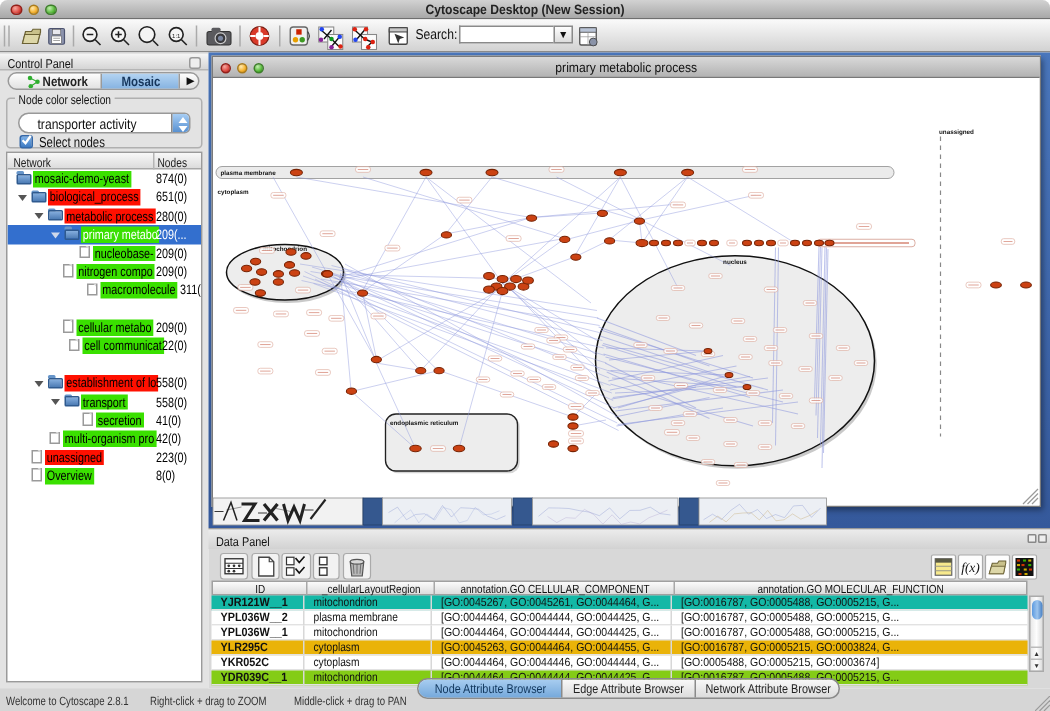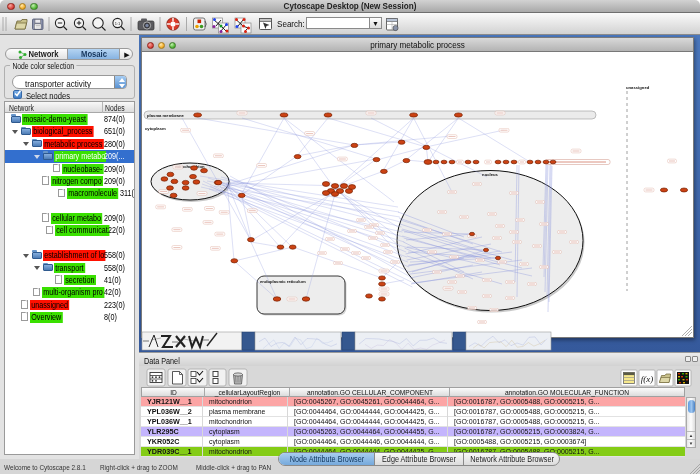--- a/index.html
+++ b/index.html
@@ -109,20 +109,24 @@
 <line x1="386.5" y1="11.5" x2="397.5" y2="11.5" stroke="#999" stroke-width="0.5"></line>
 <line x1="392" y1="8.5" x2="392" y2="17" stroke="#999" stroke-width="0.5"></line>
 <circle cx="395.5" cy="15" r="2.6" fill="#8a93a8" stroke="#444" stroke-width="0.6"></circle>
 </svg>
 <div class="abs tx85" style="left:277px;top:5px;font-size:9.5px;color:#111">Search:</div>
 <div class="abs" style="left:306px;top:3.5px;width:63px;height:12px;background:#fff;border:1px solid #8a8a8a;border-right:none"></div>
 <div class="abs" style="left:369px;top:3.5px;width:13px;height:12px;background:linear-gradient(#fefefe,#dcdcdc);border:1px solid #8a8a8a;font-size:7px;text-align:center;line-height:12px;color:#111">▼</div>
 </div>
 
 <div class="abs" style="left:0;top:35px;width:139px;height:425px;background:#e3e3e3">
+  <div class="abs" style="left:0;top:1px;width:139px;height:11px;background:linear-gradient(#f5f5f5,#d5d5d5);border-bottom:1px solid #b5b5b5">
+    <div class="abs tx85" style="left:5px;top:1px;font-size:8.5px;color:#111">Control Panel</div>
+    <div class="abs" style="left:126px;top:1.5px;width:8px;height:8px;border:1px solid #999;border-radius:2px;background:#eee"></div>
+  </div>
 
   <div class="abs" style="left:5px;top:12.5px;width:128px;height:12px;border:1px solid #9a9a9a;border-radius:6px;background:linear-gradient(#fdfdfd,#e2e2e2);overflow:hidden">
     <div class="abs tc85" style="left:16px;top:0;width:43px;height:12px;font-size:9px;font-weight:bold;color:#222;text-align:center;line-height:11.5px">Network</div>
     <div class="abs" style="left:61px;top:0;width:1px;height:12px;background:#9a9a9a"></div>
     <svg class="abs" style="left:12px;top:1.5px" width="9" height="9" viewBox="0 0 9 9">
         <circle cx="2" cy="2" r="1.5" fill="#2fae2f"></circle>
         <circle cx="7" cy="4.5" r="1.5" fill="#2fae2f"></circle>
         <circle cx="2.5" cy="7.5" r="1.5" fill="#2fae2f"></circle>
         <path d="M2,2 L7,4.5 L2.5,7.5" stroke="#2fae2f" stroke-width="0.7" fill="none"></path>
       </svg>
@@ -944,21 +948,21 @@
 
   <div class="abs" style="left:2px;top:34px;width:544px;height:10px;background:linear-gradient(#fbfbfb,#dcdcdc);border:1px solid #a0a0a0">
     <div class="abs tc85" style="left:0;top:0;width:63px;height:10px;text-align:center;line-height:10px;font-size:7.8px;color:#111">ID</div>
     <div class="abs" style="left:62px;top:0;width:1px;height:9px;background:#a8a8a8"></div>
     <div class="abs tc85" style="left:63px;top:0;width:85px;height:10px;text-align:center;line-height:10px;font-size:7.8px;color:#111">_cellularLayoutRegion</div>
     <div class="abs" style="left:147px;top:0;width:1px;height:9px;background:#a8a8a8"></div>
     <div class="abs tc85" style="left:148px;top:0;width:160px;height:10px;text-align:center;line-height:10px;font-size:7.8px;color:#111">annotation.GO CELLULAR_COMPONENT</div>
     <div class="abs" style="left:307px;top:0;width:1px;height:9px;background:#a8a8a8"></div>
     <div class="abs tc85" style="left:308px;top:0;width:234px;height:10px;text-align:center;line-height:10px;font-size:7.8px;color:#111">annotation.GO MOLECULAR_FUNCTION</div>
   </div>
-  <div style="position:absolute;left:2px;top:44px;width:544px;height:10px;border-bottom:0.5px solid #e2e2e2;background:#fca5a5">
+  <div style="position:absolute;left:2px;top:44px;width:544px;height:10px;border-bottom:0.5px solid #e2e2e2;background:#14b8a6">
 <div class="tx90" style="position:absolute;left:6px;top:0;height:10px;line-height:10px;font-size:8px;font-weight:bold;color:#111">YJR121W__1</div>
 <div class="tx85" style="position:absolute;left:68px;top:0;height:10px;line-height:10px;font-size:8px;color:#111">mitochondrion</div>
 <div class="tx90" style="position:absolute;left:153px;top:0;height:10px;line-height:10px;font-size:7.8px;color:#111;white-space:nowrap">[GO:0045267, GO:0045261, GO:0044464, G...</div>
 <div class="tx90" style="position:absolute;left:313px;top:0;height:10px;line-height:10px;font-size:7.8px;color:#111;white-space:nowrap;overflow:hidden;width:231px">[GO:0016787, GO:0005488, GO:0005215, G...</div>
 <div style="position:absolute;left:61px;top:0;width:1px;height:10px;background:#d8d8d8"></div>
 <div style="position:absolute;left:146px;top:0;width:1px;height:10px;background:#d8d8d8"></div>
 <div style="position:absolute;left:306px;top:0;width:1px;height:10px;background:#d8d8d8"></div>
 </div>
     <div style="position:absolute;left:2px;top:54px;width:544px;height:10px;border-bottom:0.5px solid #e2e2e2;background:#fff">
 <div class="tx90" style="position:absolute;left:6px;top:0;height:10px;line-height:10px;font-size:8px;font-weight:bold;color:#111">YPL036W__2</div>
@@ -971,21 +975,21 @@
 </div>
     <div style="position:absolute;left:2px;top:64px;width:544px;height:10px;border-bottom:0.5px solid #e2e2e2;background:#fff">
 <div class="tx90" style="position:absolute;left:6px;top:0;height:10px;line-height:10px;font-size:8px;font-weight:bold;color:#111">YPL036W__1</div>
 <div class="tx85" style="position:absolute;left:68px;top:0;height:10px;line-height:10px;font-size:8px;color:#111">mitochondrion</div>
 <div class="tx90" style="position:absolute;left:153px;top:0;height:10px;line-height:10px;font-size:7.8px;color:#111;white-space:nowrap">[GO:0044464, GO:0044444, GO:0044425, G...</div>
 <div class="tx90" style="position:absolute;left:313px;top:0;height:10px;line-height:10px;font-size:7.8px;color:#111;white-space:nowrap;overflow:hidden;width:231px">[GO:0016787, GO:0005488, GO:0005215, G...</div>
 <div style="position:absolute;left:61px;top:0;width:1px;height:10px;background:#d8d8d8"></div>
 <div style="position:absolute;left:146px;top:0;width:1px;height:10px;background:#d8d8d8"></div>
 <div style="position:absolute;left:306px;top:0;width:1px;height:10px;background:#d8d8d8"></div>
 </div>
-    <div style="position:absolute;left:2px;top:74px;width:544px;height:10px;border-bottom:0.5px solid #e2e2e2;background:#c4b5fd">
+    <div style="position:absolute;left:2px;top:74px;width:544px;height:10px;border-bottom:0.5px solid #e2e2e2;background:#eab308">
 <div class="tx90" style="position:absolute;left:6px;top:0;height:10px;line-height:10px;font-size:8px;font-weight:bold;color:#111">YLR295C</div>
 <div class="tx85" style="position:absolute;left:68px;top:0;height:10px;line-height:10px;font-size:8px;color:#111">cytoplasm</div>
 <div class="tx90" style="position:absolute;left:153px;top:0;height:10px;line-height:10px;font-size:7.8px;color:#111;white-space:nowrap">[GO:0045263, GO:0044464, GO:0044455, G...</div>
 <div class="tx90" style="position:absolute;left:313px;top:0;height:10px;line-height:10px;font-size:7.8px;color:#111;white-space:nowrap;overflow:hidden;width:231px">[GO:0016787, GO:0005215, GO:0003824, G...</div>
 <div style="position:absolute;left:61px;top:0;width:1px;height:10px;background:#d8d8d8"></div>
 <div style="position:absolute;left:146px;top:0;width:1px;height:10px;background:#d8d8d8"></div>
 <div style="position:absolute;left:306px;top:0;width:1px;height:10px;background:#d8d8d8"></div>
 </div>
     <div style="position:absolute;left:2px;top:84px;width:544px;height:10px;border-bottom:0.5px solid #e2e2e2;background:#fff">
 <div class="tx90" style="position:absolute;left:6px;top:0;height:10px;line-height:10px;font-size:8px;font-weight:bold;color:#111">YKR052C</div>

